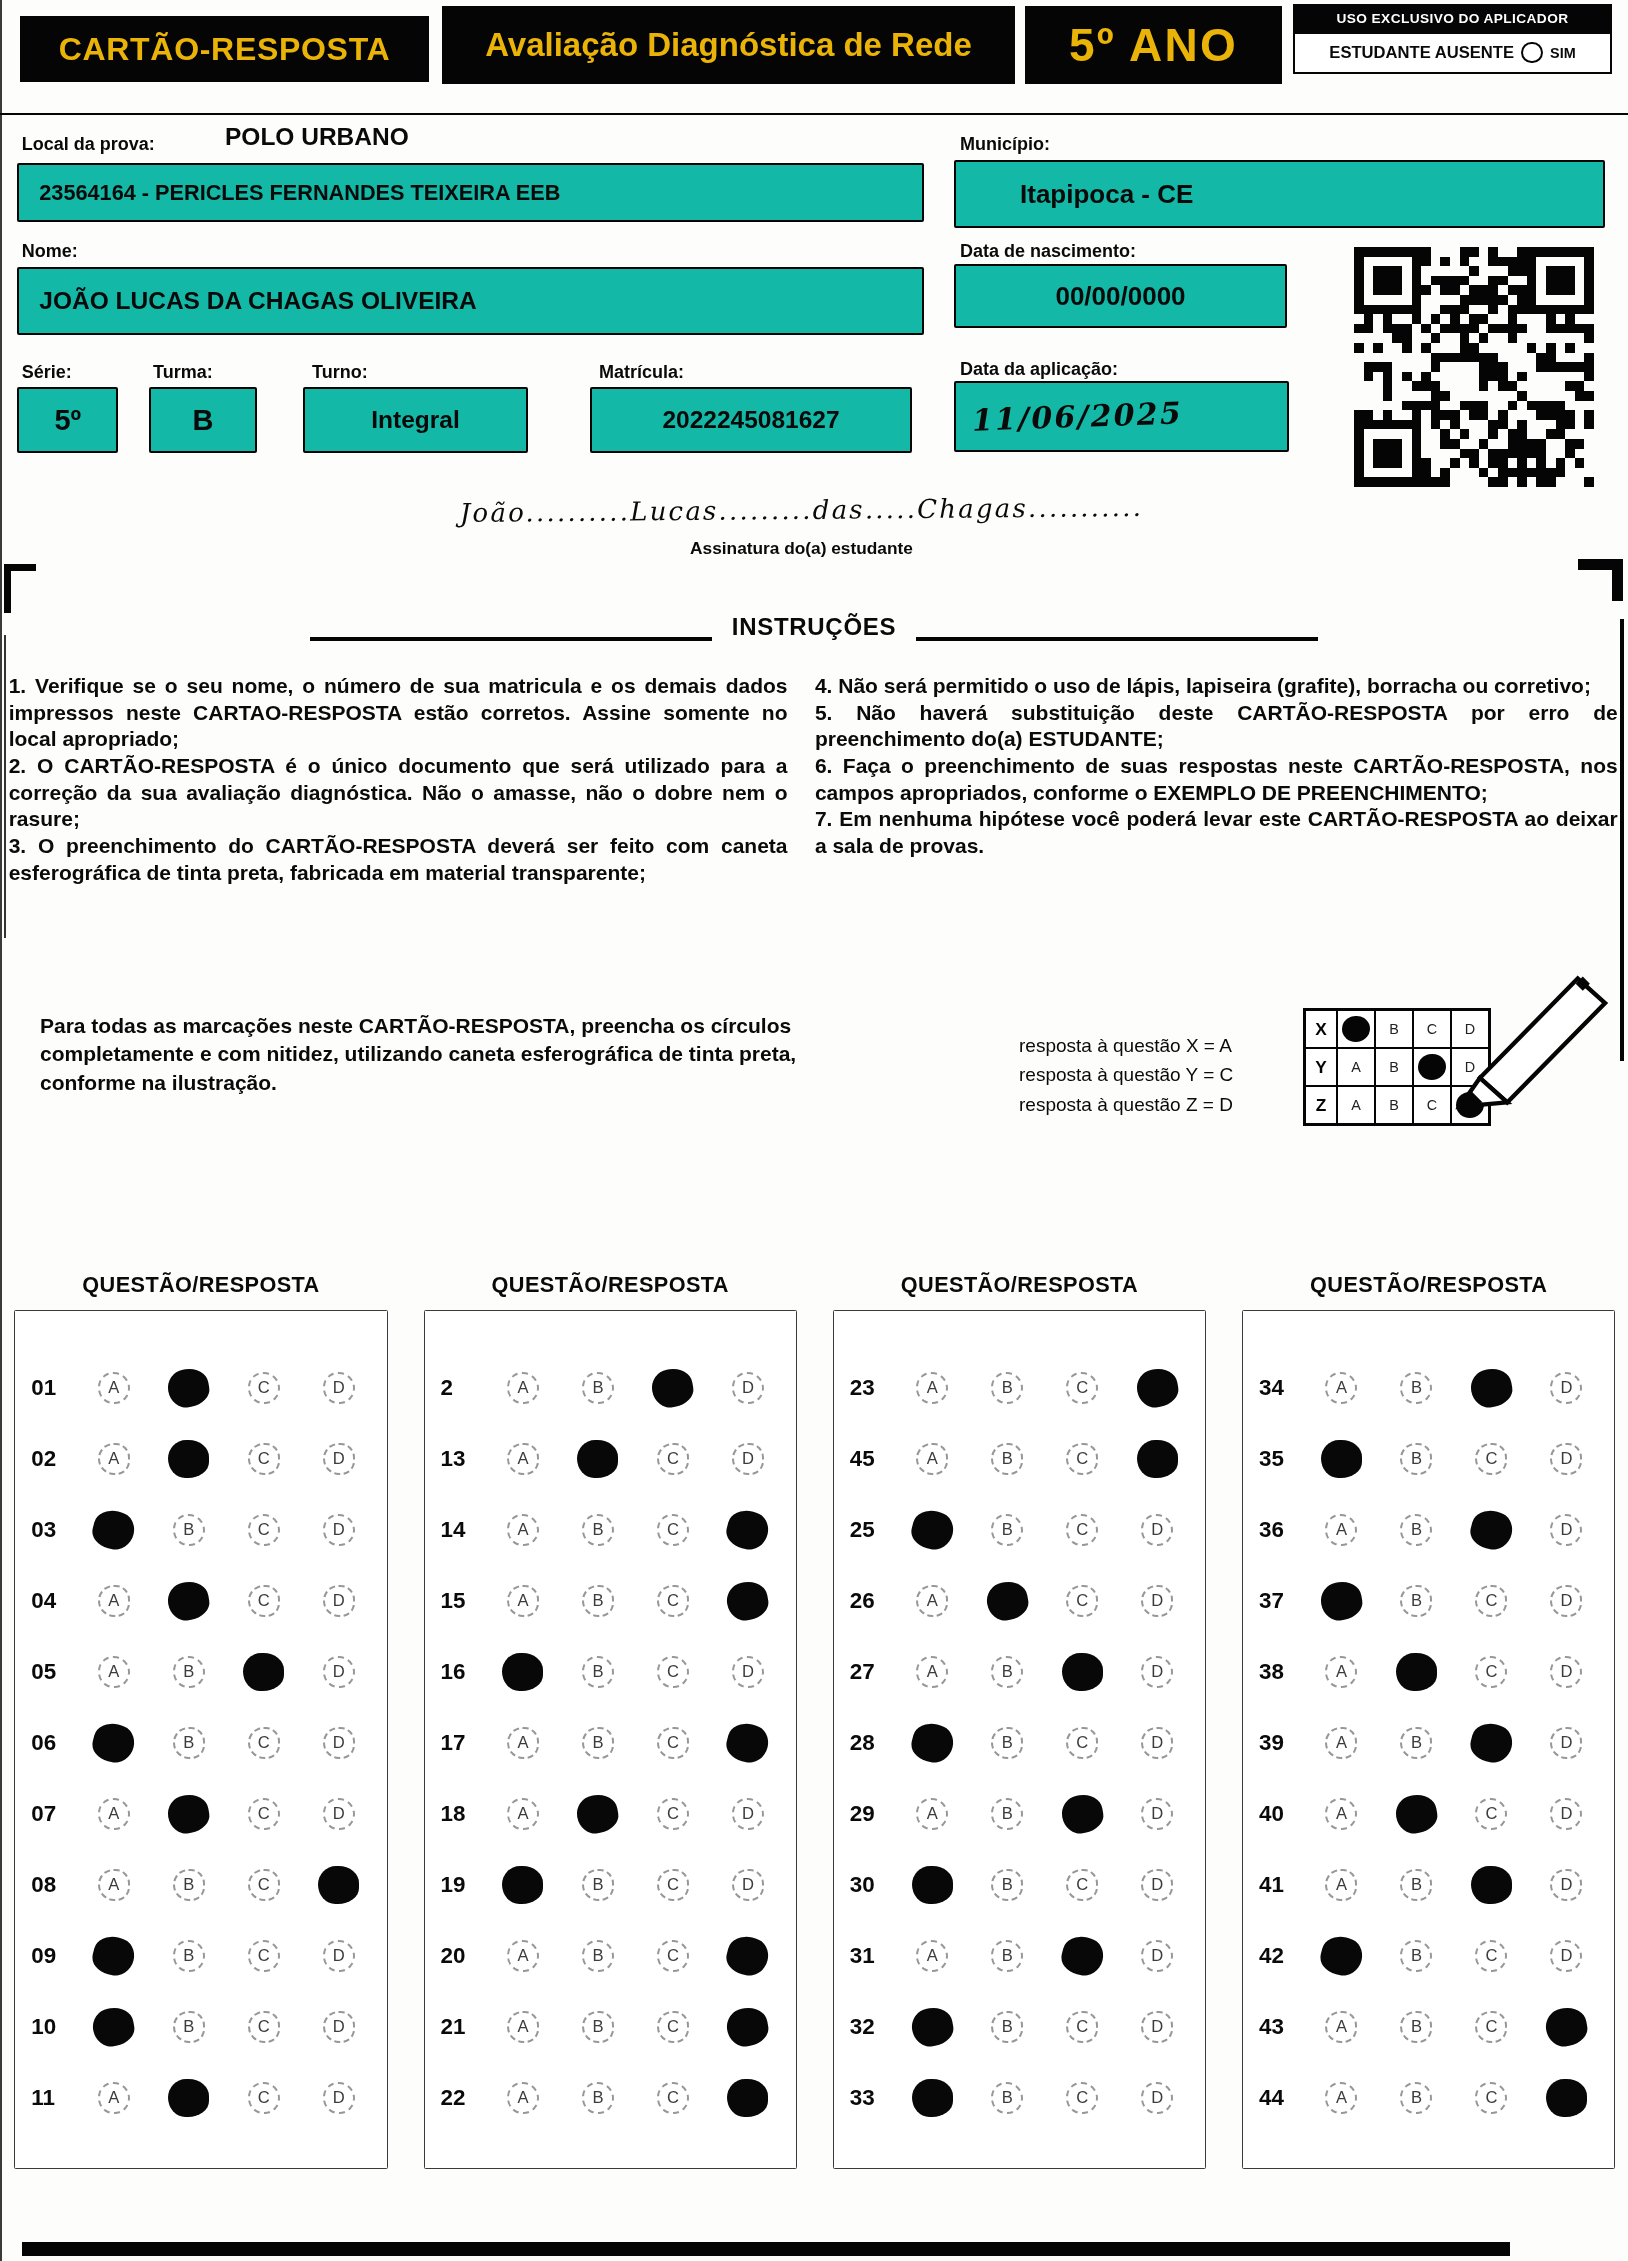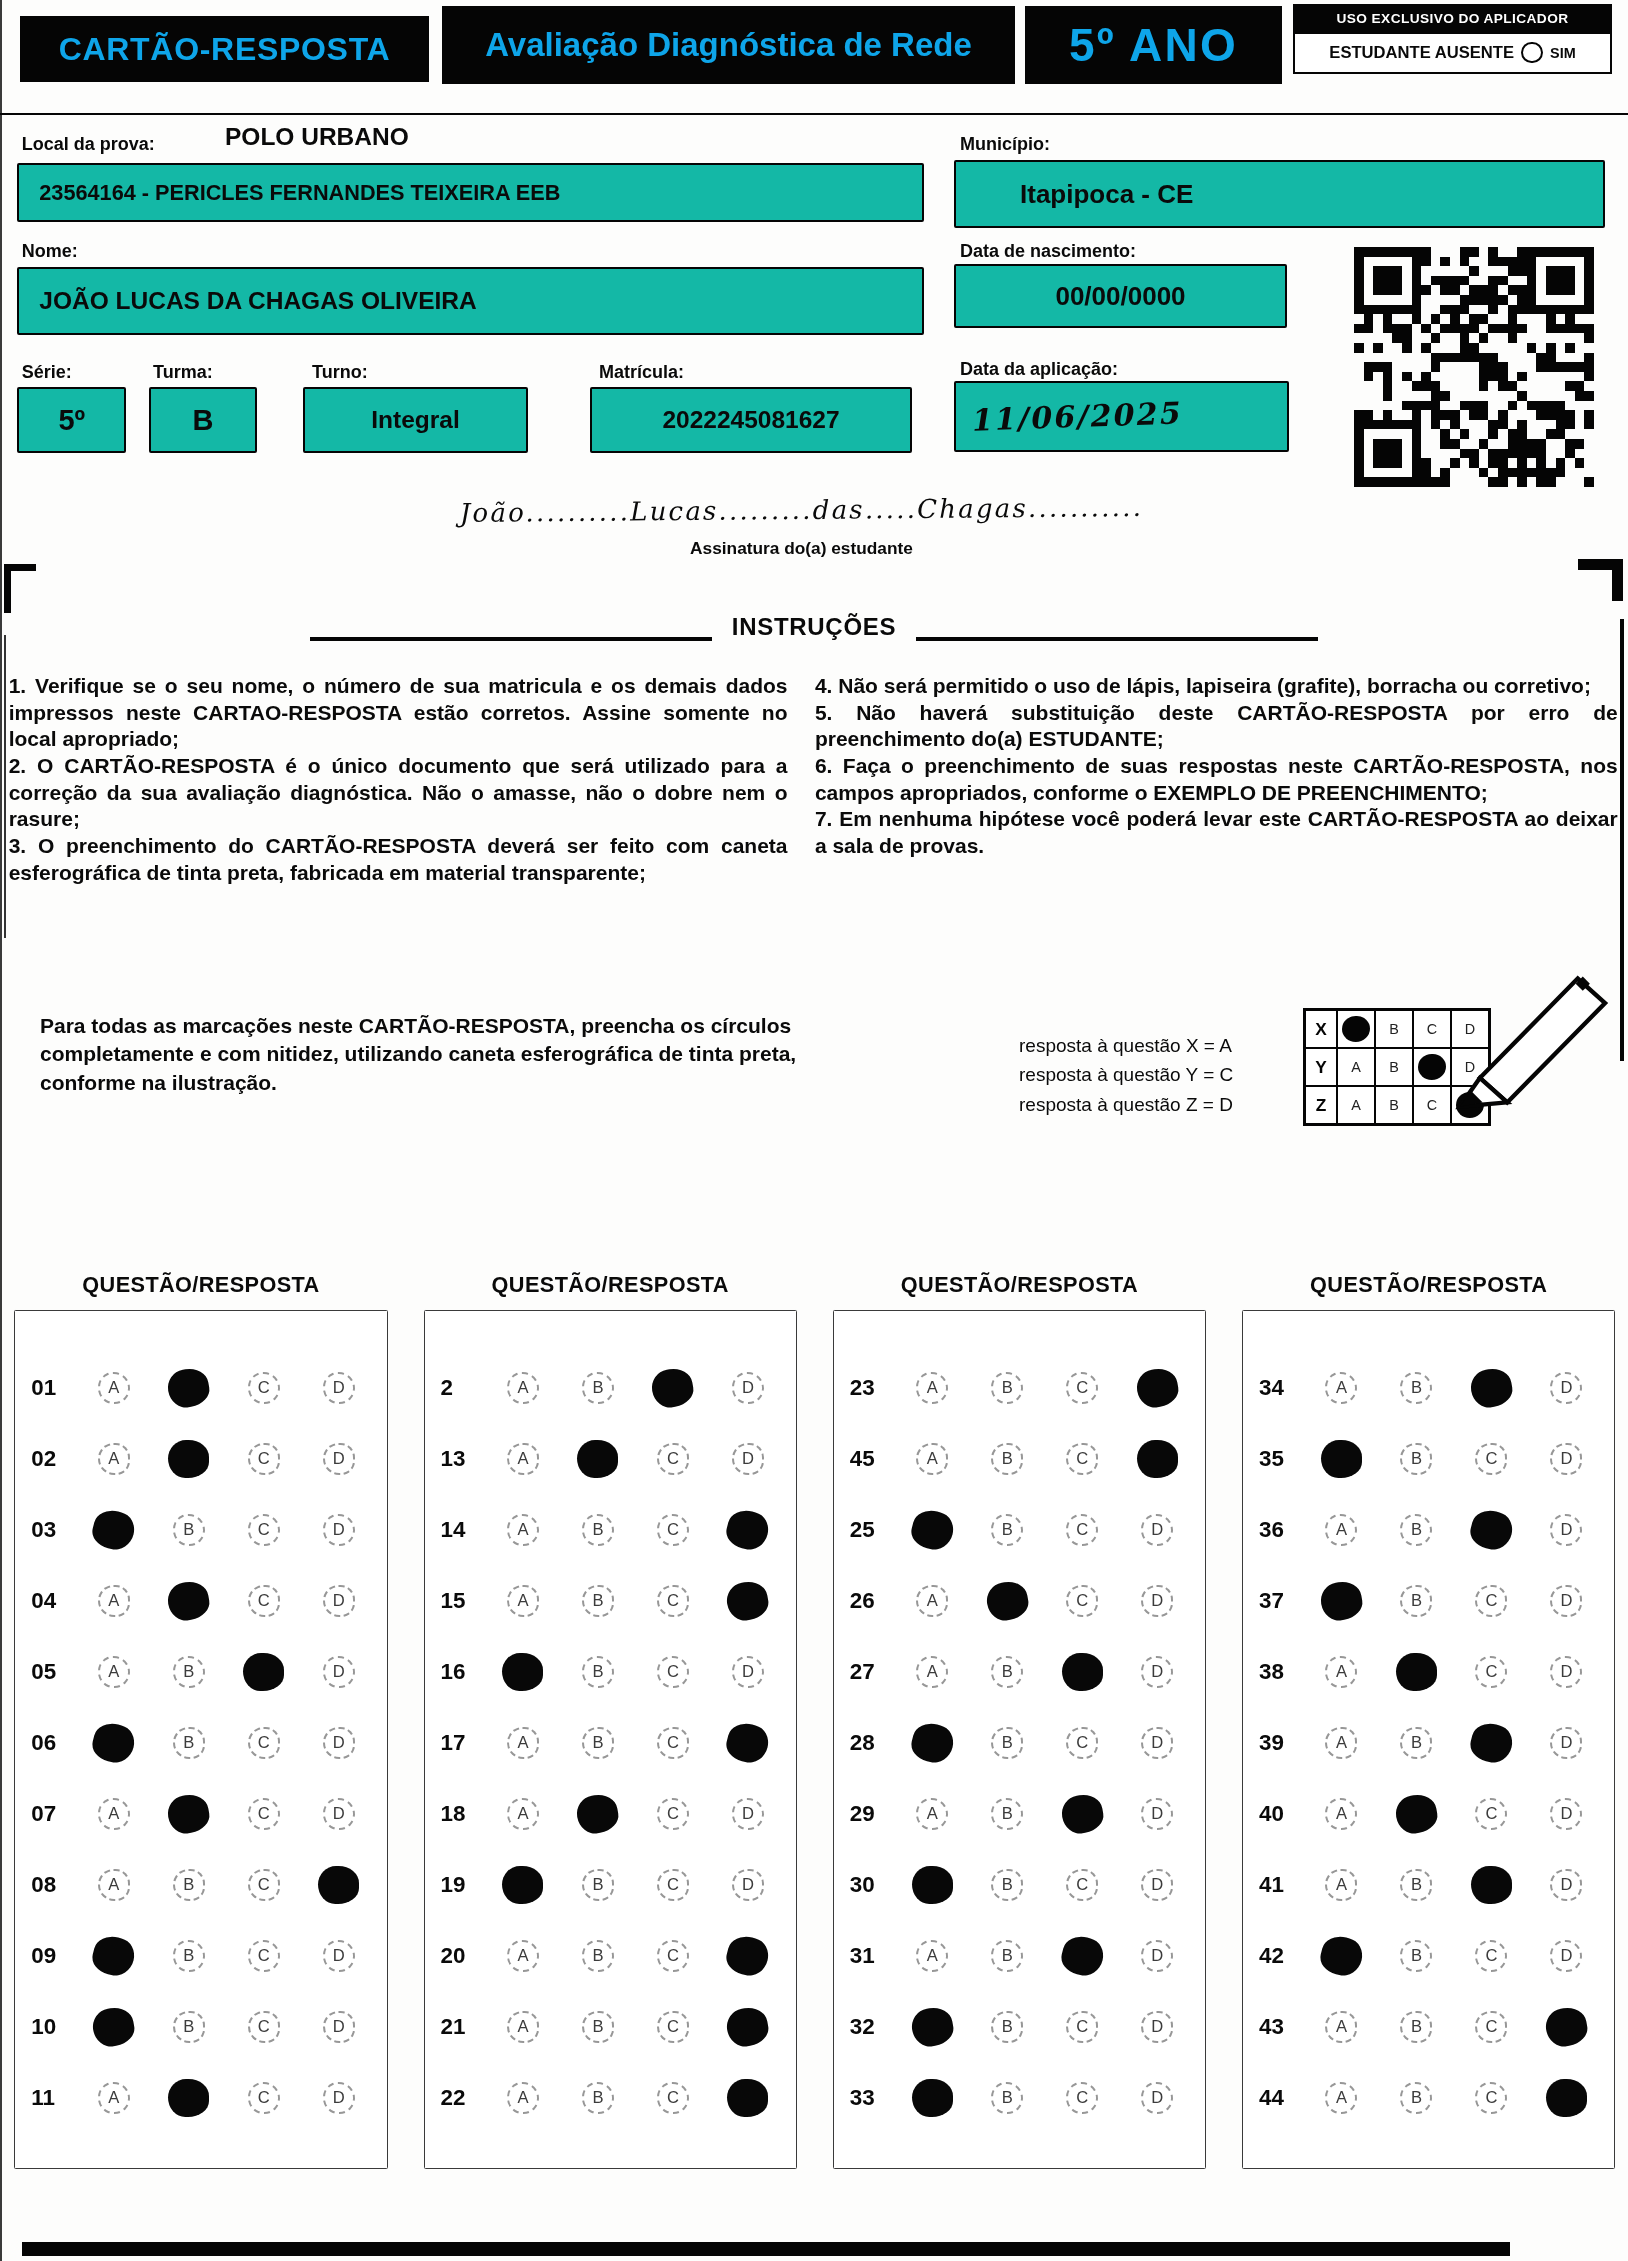--- a/index.html
+++ b/index.html
@@ -1,20 +1,20 @@
 <!DOCTYPE html>
 <html style="font-size:11.5px"><head>
 <meta charset="utf-8">
 <style>
   *{box-sizing:border-box;margin:0;padding:0}
   html,body{margin:0;padding:0}
   body{width:1628px;height:2261px;background:#e9e9e7;font-family:"Liberation Sans",sans-serif;color:#0a0a0a}
   .page{position:relative;width:1628px;height:2261px;background:#fdfdfc;overflow:hidden}
   .abs{position:absolute}
-  .blackbox{background:#050505;color:#0ea5e9;display:flex;align-items:center;justify-content:center;font-weight:bold}
+  .blackbox{background:#050505;color:#eab308;display:flex;align-items:center;justify-content:center;font-weight:bold}
   #edgeL{left:0;top:0;width:2.2px;height:2261px;background:#3a3a3a}
 
   
   #cardTitle{left:20px;top:16px;width:409px;height:66px;font-size:32px;letter-spacing:0.7px}
   #examTitle{left:442px;top:5.8px;width:573px;height:78px;font-size:33px}
   #gradeBox{left:1025px;top:5.8px;width:257px;height:78px;font-size:46px;letter-spacing:2.2px}
   #applicator{left:1293px;top:4.3px;width:319px}
   #applicatorHeader{background:#050505;color:#fff;font-size:13.7px;font-weight:bold;text-align:center;padding:6.5px 0 5.8px;letter-spacing:0.4px}
   #applicatorBody{border:2.2px solid #050505;display:flex;align-items:center;justify-content:center;gap:7.2px;height:42px;font-weight:bold;background:#fff}
   #applicatorBody .lbl{font-size:16.6px}
@@ -23,21 +23,21 @@
   #headerRule{left:0;top:113px;width:1628px;height:2.2px;background:#050505}
 
   
   .fieldlabel{position:absolute;font-size:18px;font-weight:bold}
   .fbox{position:absolute;border:2.9px solid #050505;border-radius:2px;display:flex;align-items:center;font-weight:bold;background:#14b8a6}
   #localValue{left:225px;top:123px;font-size:24.5px;font-weight:bold;position:absolute}
   #schoolBox{left:17.3px;top:163px;width:907px;height:59px;padding-left:20px;font-size:21.7px}
   #municipioBox{left:954px;top:160px;width:651px;height:68px;padding-left:64px;font-size:26px}
   #nomeBox{left:17.3px;top:267px;width:907px;height:68px;padding-left:20px;font-size:24.5px}
   #nascBox{left:954px;top:264px;width:333px;height:64px;justify-content:center;font-size:26px}
-  #serieBox{left:17.3px;top:387px;width:109px;height:66px;justify-content:center;font-size:29px}
+  #serieBox{left:17.3px;top:387px;width:101px;height:66px;justify-content:center;font-size:29px}
   #turmaBox{left:149px;top:387px;width:108px;height:66px;justify-content:center;font-size:29px}
   #turnoBox{left:303px;top:387px;width:225px;height:66px;justify-content:center;font-size:24.5px}
   #matriculaBox{left:590px;top:387px;width:322px;height:66px;justify-content:center;font-size:24.5px}
   #aplicacaoBox{left:954px;top:381px;width:335px;height:71px;padding-left:16px;border-width:2.2px}
   .handwriting{font-family:"DejaVu Serif",serif;font-style:italic;letter-spacing:2.2px;font-weight:normal}
   #aplicacaoBox .handwriting{font-size:30px;transform:rotate(-2deg);font-weight:bold}
   #qr{left:1354px;top:247px;width:240px;height:240px;position:absolute}
 
   #signature{left:390px;top:495px;width:823px;text-align:center;font-size:26px;position:absolute;transform:rotate(-0.5deg)}
   #signatureLabel{left:390px;top:538px;width:823px;text-align:center;font-size:17.3px;font-weight:bold;position:absolute}

